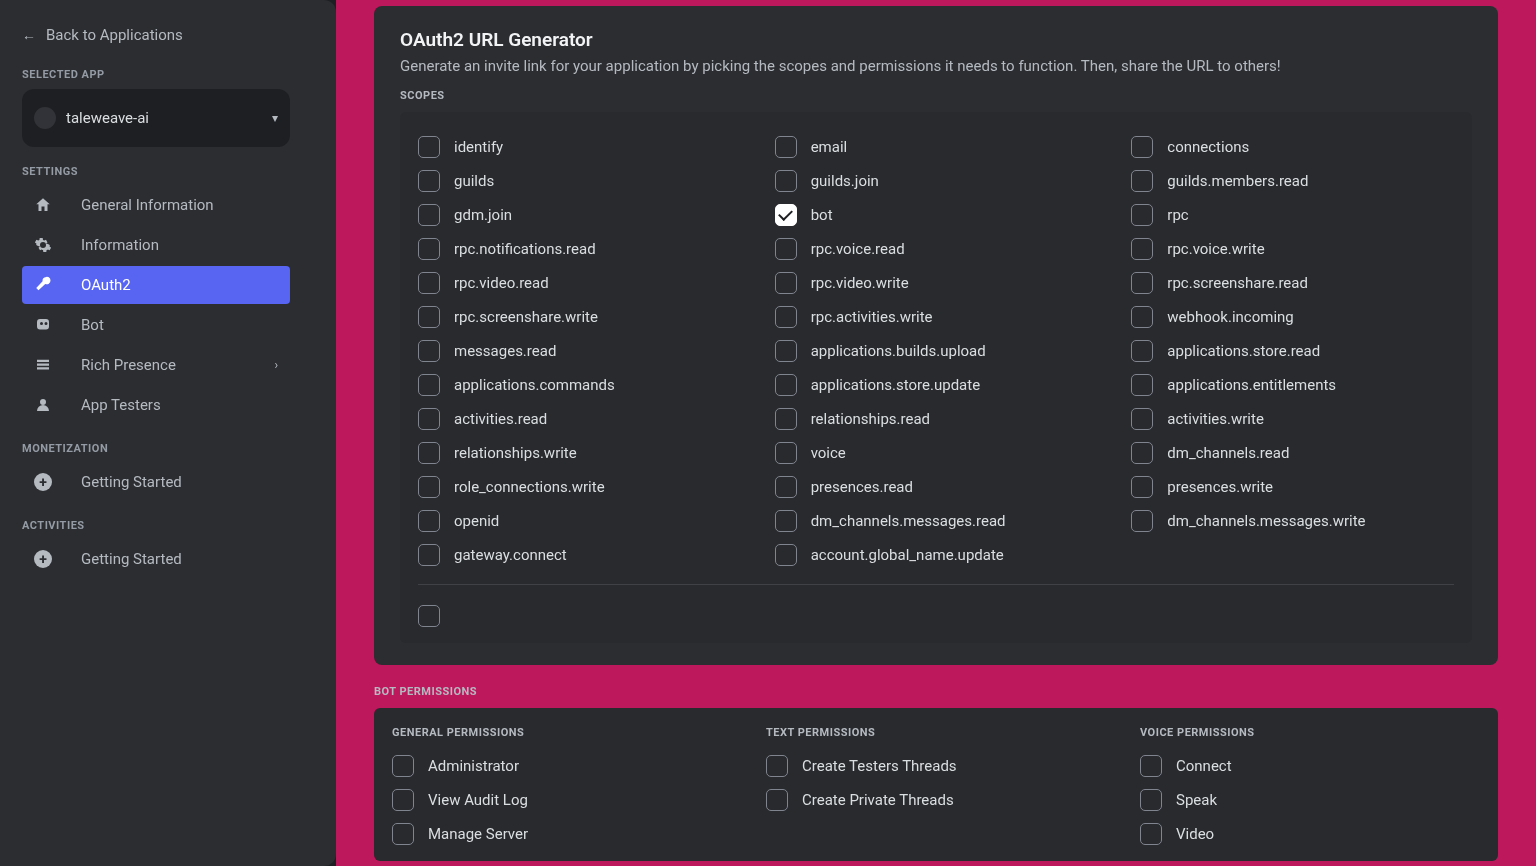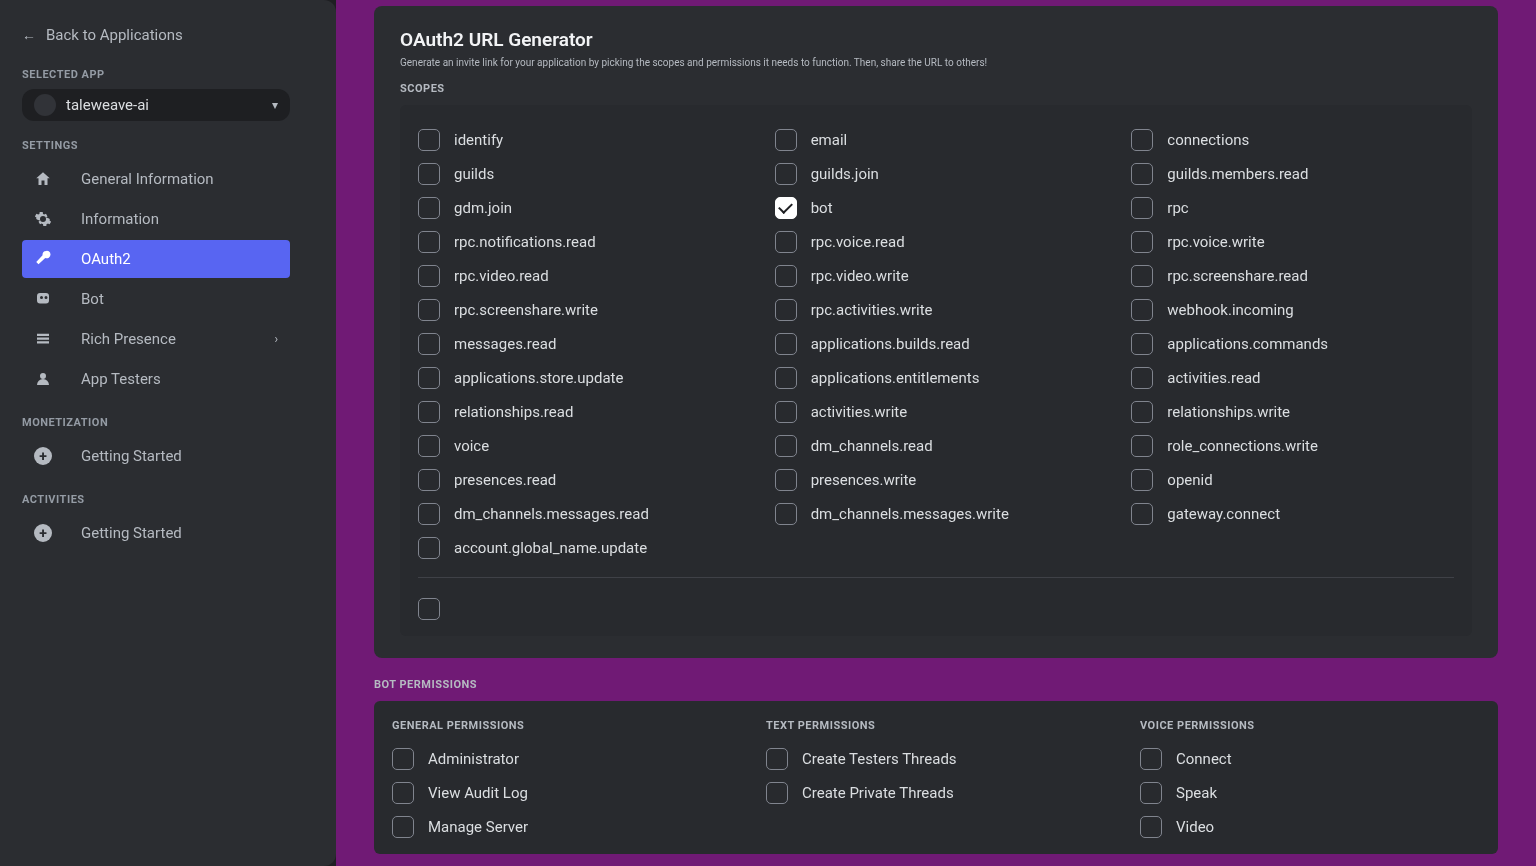--- a/index.html
+++ b/index.html
@@ -40,21 +40,21 @@
     font-weight: 700;
     color: #949ba4;
     letter-spacing: 0.5px;
     margin-bottom: 8px;
     margin-top: 18px;
     text-transform: uppercase;
   }
   .app-selector {
     background: #1e1f22;
     border-radius: 12px;
-    padding: 5px 12px;
+    padding: 18px 12px;
     display: flex;
     align-items: center;
     gap: 10px;
     cursor: pointer;
     margin-bottom: 6px;
   }
   .app-dot {
     width: 22px; height: 22px;
     border-radius: 50%;
     background: #313338;
@@ -100,39 +100,39 @@
     background: #b5bac1;
     color: #2b2d31;
     display: inline-flex;
     align-items: center;
     justify-content: center;
     font-weight: 700;
     font-size: 14px;
   }
   .main {
     flex: 1;
-    background: #701a75;
+    background: #be185d;
     overflow-y: auto;
     padding: 0 38px 0 38px;
   }
   .card {
     background: #2b2d31;
     border-radius: 8px;
     padding: 22px 26px;
     margin: 6px 0 20px 0;
   }
   .card-title {
     color: #f2f3f5;
     font-size: 19px;
     font-weight: 600;
     margin-bottom: 6px;
   }
   .card-subtitle {
     color: #b5bac1;
-    font-size: 10px;
+    font-size: 15px;
     margin-bottom: 4px;
   }
   .sub-header {
     font-size: 11px;
     font-weight: 700;
     color: #b5bac1;
     letter-spacing: 0.5px;
     text-transform: uppercase;
     margin: 14px 0 10px 0;
   }
@@ -361,21 +361,25 @@
           <div class="check-row">
             <span class="checkbox"></span>
             <span class="check-label">webhook.incoming</span>
           </div>
           <div class="check-row">
             <span class="checkbox"></span>
             <span class="check-label">messages.read</span>
           </div>
           <div class="check-row">
             <span class="checkbox"></span>
-            <span class="check-label">applications.builds.read</span>
+            <span class="check-label">applications.builds.upload</span>
+          </div>
+          <div class="check-row">
+            <span class="checkbox"></span>
+            <span class="check-label">applications.store.read</span>
           </div>
           <div class="check-row">
             <span class="checkbox"></span>
             <span class="check-label">applications.commands</span>
           </div>
           <div class="check-row">
             <span class="checkbox"></span>
             <span class="check-label">applications.store.update</span>
           </div>
           <div class="check-row">

